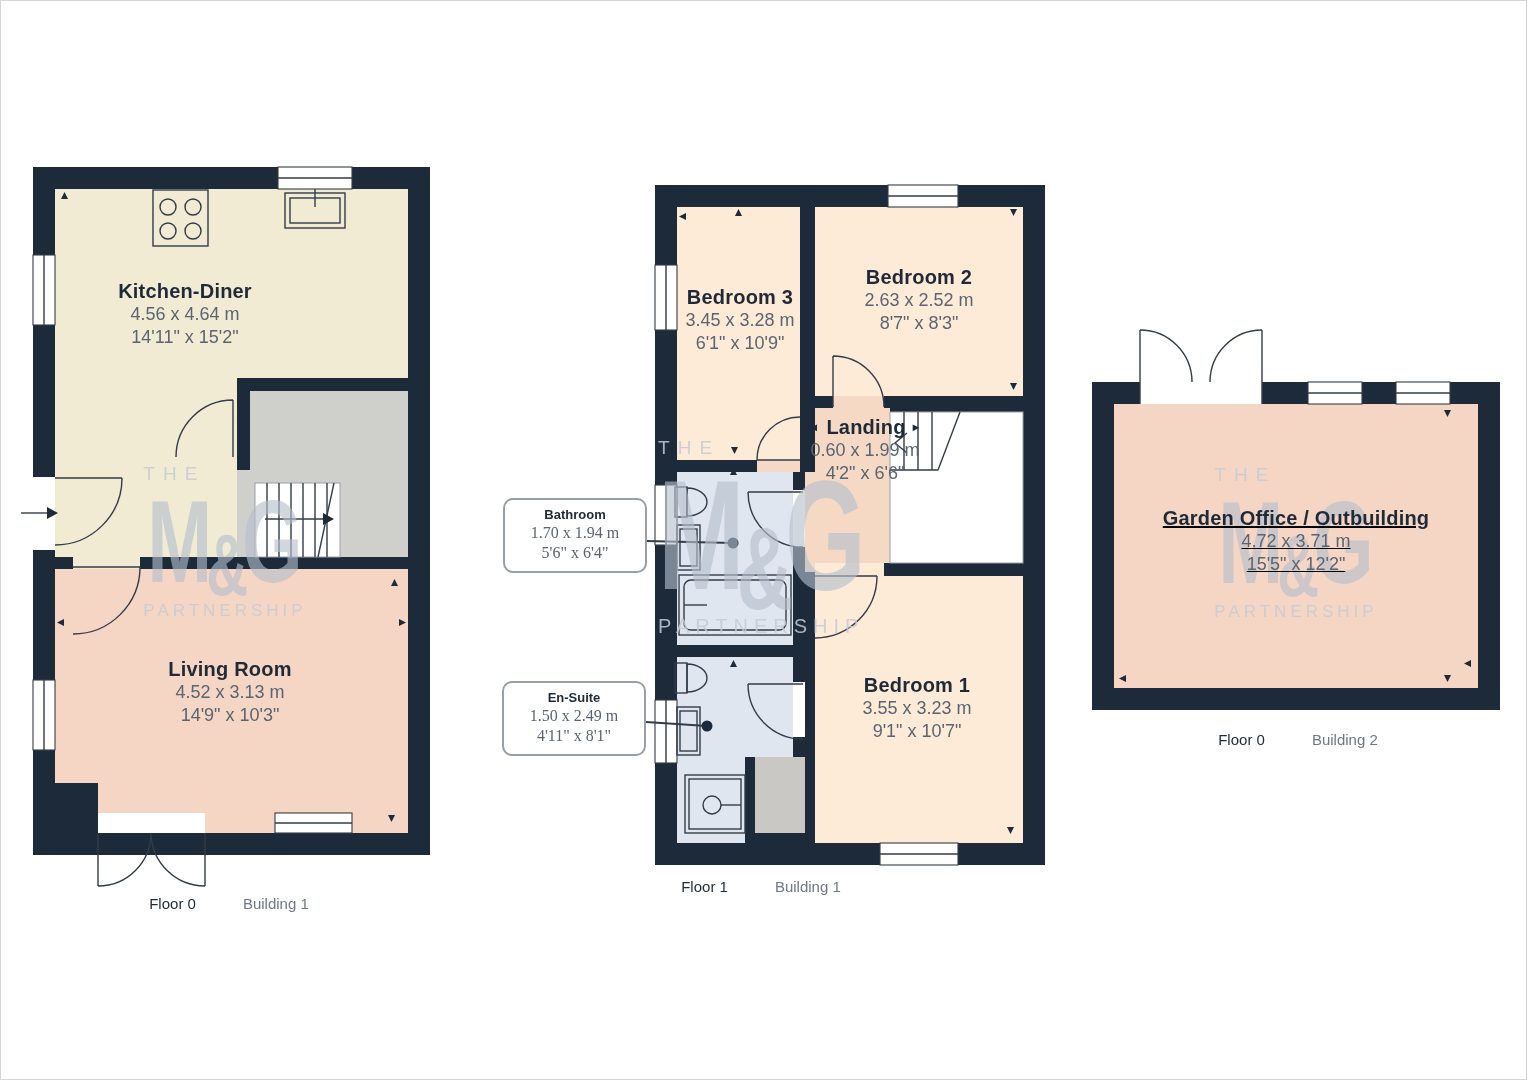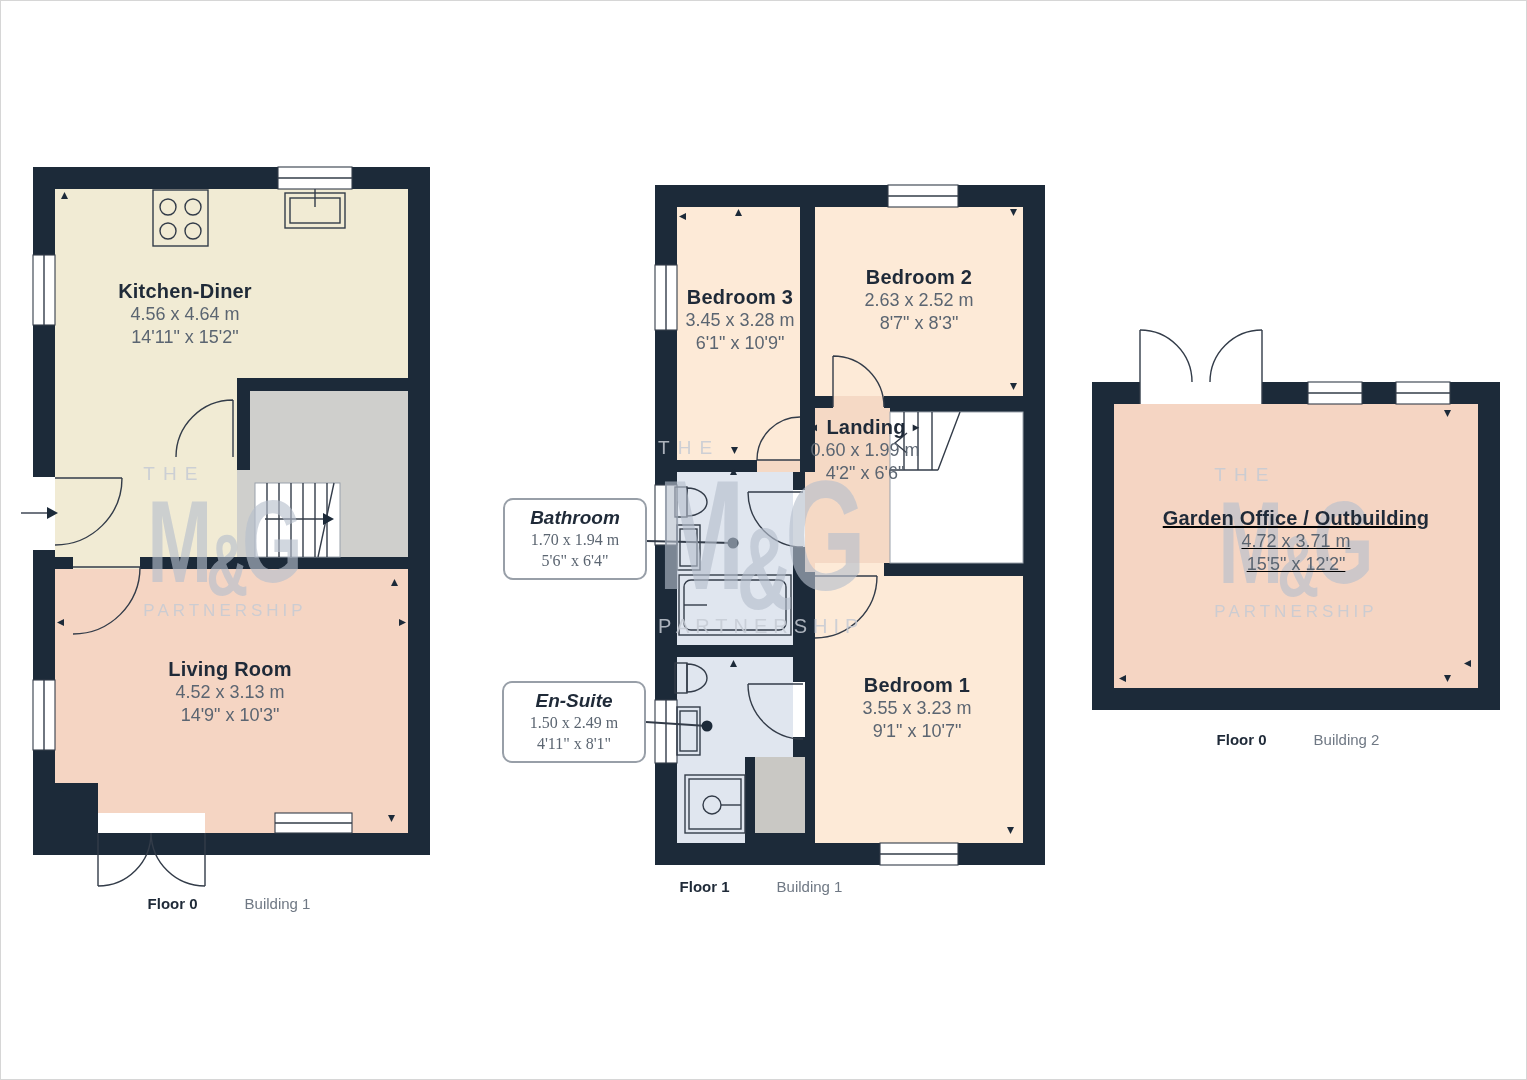--- a/index.html
+++ b/index.html
@@ -26,25 +26,25 @@
   .dot{fill:var(--wall);}
 
   .room-label{position:absolute;transform:translateX(-50%);text-align:center;white-space:nowrap;z-index:5;}
   .rname{font-weight:bold;font-size:20px;color:var(--label_dark);line-height:1.2;letter-spacing:.2px;}
   .rdim{font-size:18px;color:var(--dim_gray);line-height:1.25;}
   .landing-arrows .rname::before{content:"◄";font-size:11px;vertical-align:3px;margin-right:7px;color:var(--label_dark);}
   .landing-arrows .rname::after{content:"►";font-size:11px;vertical-align:3px;margin-left:5px;color:var(--label_dark);}
 
   .callout{position:absolute;box-sizing:border-box;background:#fff;border:2px solid #989fa8;
     border-radius:10px;text-align:center;padding:7px 4px;width:144px;z-index:8;}
-  .callout .cname{font-weight:bold;font-size:19px;color:var(--label_dark);line-height:1.2;font-style:italic;}
+  .callout .cname{font-weight:bold;font-size:13px;color:var(--label_dark);line-height:1.2;}
   .callout .cdim{font-size:16px;color:var(--dim_gray);line-height:1.3;font-family:Liberation Serif, serif;}
 
   .caption{position:absolute;transform:translateX(-50%);font-size:15px;white-space:nowrap;z-index:5;}
-  .cap-floor{font-weight:bold;color:var(--label_dark);}
+  .cap-floor{font-weight:normal;color:var(--label_dark);}
   .cap-bldg{color:var(--caption_gray);margin-left:15px;padding-left:32px;}
 
   .wm{position:absolute;transform:translateX(-50%);text-align:left;z-index:3;pointer-events:none;white-space:nowrap;}
   .wm-the{font-size:19px;letter-spacing:8px;color:#c6cbd4;opacity:.85;}
   .wm-mg{font-weight:bold;color:#b6bfcd;opacity:.62;height:112px;display:flex;align-items:center;justify-content:center;}
   .wm-mg span{display:inline-block;transform:scaleY(1.5);font-size:78px;line-height:1;}
   .wm-mg span.amp{font-size:58px;transform:scaleY(1.5) translateY(16px);margin:0 -6px;}
   .wm-lg .wm-mg{height:152px;}
   .wm-lg .wm-mg span{font-size:104px;}
   .wm-lg .wm-mg span.amp{font-size:78px;transform:scaleY(1.5) translateY(22px);margin:0 -8px;}

